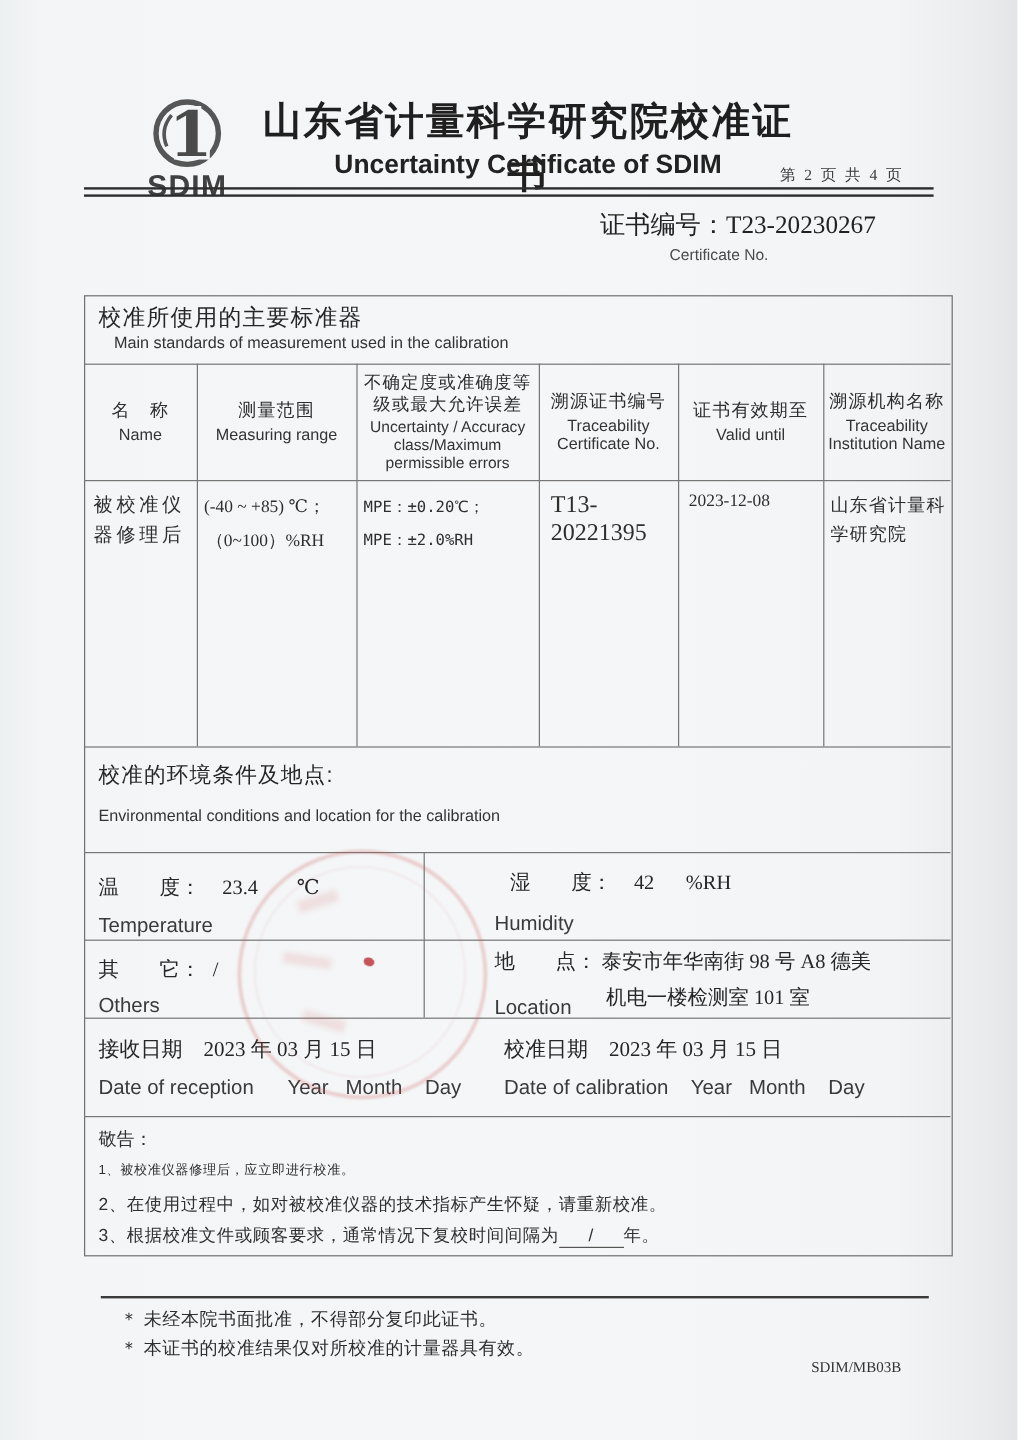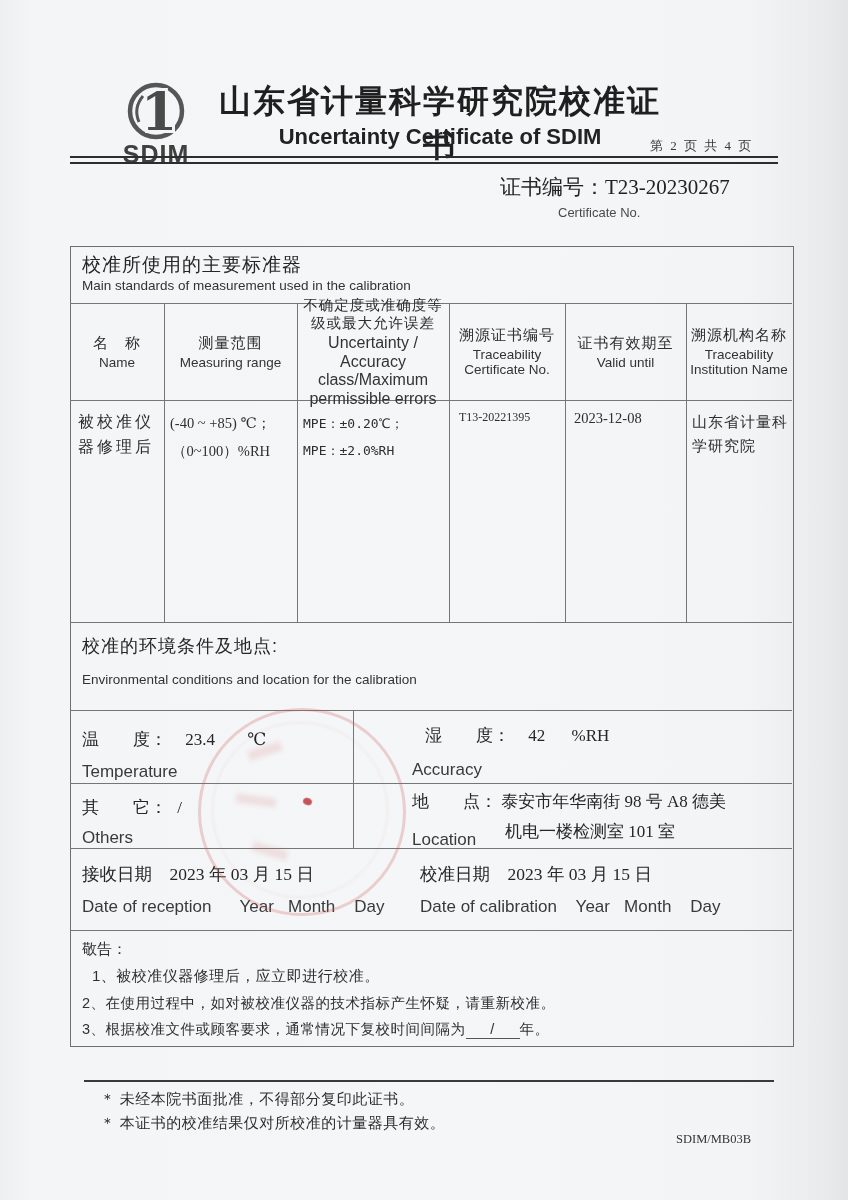--- a/index.html
+++ b/index.html
@@ -16,21 +16,21 @@
   .vline{position:absolute;width:1px;background:#767676;}
   .outer-box{position:absolute;left:70px;top:246px;width:722px;height:799px;border:1px solid #6f6f6f;}
   .double-rule{position:absolute;left:70px;top:156px;width:708px;height:4px;
     border-top:2.5px solid #2d2d2d;border-bottom:2px solid #2d2d2d;}
   .title-cn{left:205px;top:80px;width:470px;text-align:center;font-size:32px;font-weight:700;letter-spacing:2px;color:#1f1f1f;}
   .title-en{left:205px;top:124px;width:470px;text-align:center;font-size:22px;font-weight:700;color:#222;}
   .page-info{left:650px;top:137px;font-size:13px;letter-spacing:2px;color:#3a3a3a;}
   .cert-line{left:500px;top:173px;font-size:21px;color:#222;}
   .cert-en{left:558px;top:205px;font-size:13px;color:#4a4a4a;}
   .sec-title-cn{font-size:19px;font-weight:500;color:#262626;letter-spacing:1px;}
-  .sec-title-en{font-size:13.5px;color:#333;}
+  .sec-title-en{font-size:13.5px;color:#333;margin-left:13px;}
   .hcell{position:absolute;top:304px;height:96px;display:flex;flex-direction:column;justify-content:center;text-align:center;color:#2e2e2e;}
   .hcell .cn{font-size:15px;line-height:1.25;letter-spacing:1px;font-family:"Liberation Sans","DejaVu Sans",sans-serif;}
   .hcell .en{font-size:13.5px;line-height:1.15;margin-top:2px;font-family:"Liberation Sans","DejaVu Sans",sans-serif;color:#333;}
   .dcell{position:absolute;top:410px;color:#2e2e2e;}
   .env-label{font-size:17px;color:#262626;}
   .env-en{font-size:17px;color:#3a3a3a;}
   .gap-slash{display:inline-block;width:54px;text-align:center;border-bottom:1.2px solid #555;line-height:1.1;}
   .stamp{position:absolute;left:198px;top:708px;width:202px;height:202px;border-radius:50%;
     border:3px solid rgba(205,88,88,0.26);filter:blur(0.7px);}
   .stamp-arc2{position:absolute;left:212px;top:722px;width:174px;height:174px;border-radius:50%;
@@ -82,21 +82,21 @@
   <div class="hcell" style="left:70px;width:94px;">
     <div class="cn">名　称</div>
     <div class="en">Name</div>
   </div>
   <div class="hcell" style="left:164px;width:133px;">
     <div class="cn">测量范围</div>
     <div class="en">Measuring range</div>
   </div>
   <div class="hcell" style="left:297px;width:152px;">
     <div class="cn" style="font-size:14.5px;">不确定度或准确度等级或最大允许误差</div>
-    <div class="en" style="font-size:16px;">Uncertainty / Accuracy class/Maximum permissible errors</div>
+    <div class="en" style="font-size:13px;">Uncertainty / Accuracy class/Maximum permissible errors</div>
   </div>
   <div class="hcell" style="left:449px;width:116px;">
     <div class="cn">溯源证书编号</div>
     <div class="en">Traceability Certificate No.</div>
   </div>
   <div class="hcell" style="left:565px;width:121px;">
     <div class="cn">证书有效期至</div>
     <div class="en">Valid until</div>
   </div>
   <div class="hcell" style="left:686px;width:106px;">
@@ -106,21 +106,21 @@
 
   <div class="dcell" style="left:78px;width:82px;font-size:16px;letter-spacing:3px;line-height:1.55;">被校准仪器修理后</div>
   <div class="dcell" style="left:170px;width:122px;font-size:14.5px;line-height:1.9;">
     <div>(-40 ~ +85) ℃；</div>
     <div style="padding-left:2px;">（0~100）%RH</div>
   </div>
   <div class="dcell mono" style="left:303px;width:142px;font-size:13px;line-height:2.1;">
     <div>MPE：±0.20℃；</div>
     <div>MPE：±2.0%RH</div>
   </div>
-  <div class="dcell" style="left:459px;width:102px;font-size:12px;">T13-20221395</div>
+  <div class="dcell" style="left:459px;width:102px;font-size:20px;">T13-20221395</div>
   <div class="dcell" style="left:574px;width:106px;font-size:14.5px;">2023-12-08</div>
   <div class="dcell" style="left:692px;width:96px;font-size:15px;letter-spacing:1px;line-height:1.6;">山东省计量科学研究院</div>
 
   <div class="abs sans" style="left:82px;top:634px;font-size:18px;font-weight:500;color:#262626;letter-spacing:1px;">校准的环境条件及地点:</div>
   <div class="abs sans" style="left:82px;top:672px;font-size:13.5px;color:#333;">Environmental conditions and location for the calibration</div>
 
   <div class="hline" style="left:70px;top:710px;width:722px;"></div>
   <div class="hline" style="left:70px;top:783px;width:722px;"></div>
   <div class="hline" style="left:70px;top:848px;width:722px;"></div>
   <div class="hline" style="left:70px;top:930px;width:722px;"></div>
@@ -131,42 +131,42 @@
     <span style="margin-left:14px;">23.4</span>
     <span style="margin-left:28px;">℃</span>
   </div>
   <div class="abs env-en sans" style="left:82px;top:762px;">Temperature</div>
 
   <div class="abs env-label" style="left:412px;top:724px;margin-left:13px;">
     <span>湿　　度：</span>
     <span style="margin-left:14px;">42</span>
     <span style="margin-left:22px;">%RH</span>
   </div>
-  <div class="abs env-en sans" style="left:412px;top:760px;">Accuracy</div>
+  <div class="abs env-en sans" style="left:412px;top:760px;">Humidity</div>
 
   <div class="abs env-label" style="left:82px;top:796px;">
     <span>其　　它：</span>
     <span style="margin-left:6px;">/</span>
   </div>
   <div class="abs env-en sans" style="left:82px;top:828px;">Others</div>
 
   <div class="abs env-label" style="left:412px;top:790px;">
     <span>地　　点：</span>
     <span>泰安市年华南街 98 号 A8 德美</span>
   </div>
   <div class="abs env-en sans" style="left:412px;top:830px;">Location</div>
   <div class="abs env-label" style="left:505px;top:820px;">机电一楼检测室 101 室</div>
 
   <div class="abs env-label" style="left:82px;top:862px;font-size:17.5px;">接收日期　2023 年 03 月 15 日</div>
   <div class="abs env-en sans pre" style="left:82px;top:897px;">Date of reception      Year   Month    Day</div>
   <div class="abs env-label" style="left:420px;top:862px;font-size:17.5px;">校准日期　2023 年 03 月 15 日</div>
   <div class="abs env-en sans pre" style="left:420px;top:897px;">Date of calibration    Year   Month    Day</div>
 
   <div class="abs sans" style="left:82px;top:940px;font-size:15px;color:#2e2e2e;">敬告：</div>
-  <div class="abs sans" style="left:92px;top:967px;font-size:15px;color:#303030;letter-spacing:0.5px;">1、被校准仪器修理后，应立即进行校准。</div>
+  <div class="abs sans" style="left:82px;top:967px;font-size:11px;color:#303030;letter-spacing:0.5px;">1、被校准仪器修理后，应立即进行校准。</div>
   <div class="abs sans" style="left:82px;top:994px;font-size:14.5px;color:#303030;letter-spacing:0.5px;text-align:right;">2、在使用过程中，如对被校准仪器的技术指标产生怀疑，请重新校准。</div>
   <div class="abs sans" style="left:82px;top:1020px;font-size:14.5px;color:#303030;letter-spacing:0.5px;">
     <span>3、根据校准文件或顾客要求，通常情况下复校时间间隔为</span><span class="gap-slash">/</span><span>年。</span>
   </div>
 
   <div class="stamp"></div>
   <div class="stamp-arc2"></div>
   <div class="stamp-streak" style="left:248px;top:746px;width:34px;height:10px;transform:rotate(-18deg);"></div>
   <div class="stamp-streak" style="left:236px;top:796px;width:40px;height:9px;transform:rotate(8deg);"></div>
   <div class="stamp-streak" style="left:252px;top:846px;width:36px;height:10px;transform:rotate(16deg);"></div>

